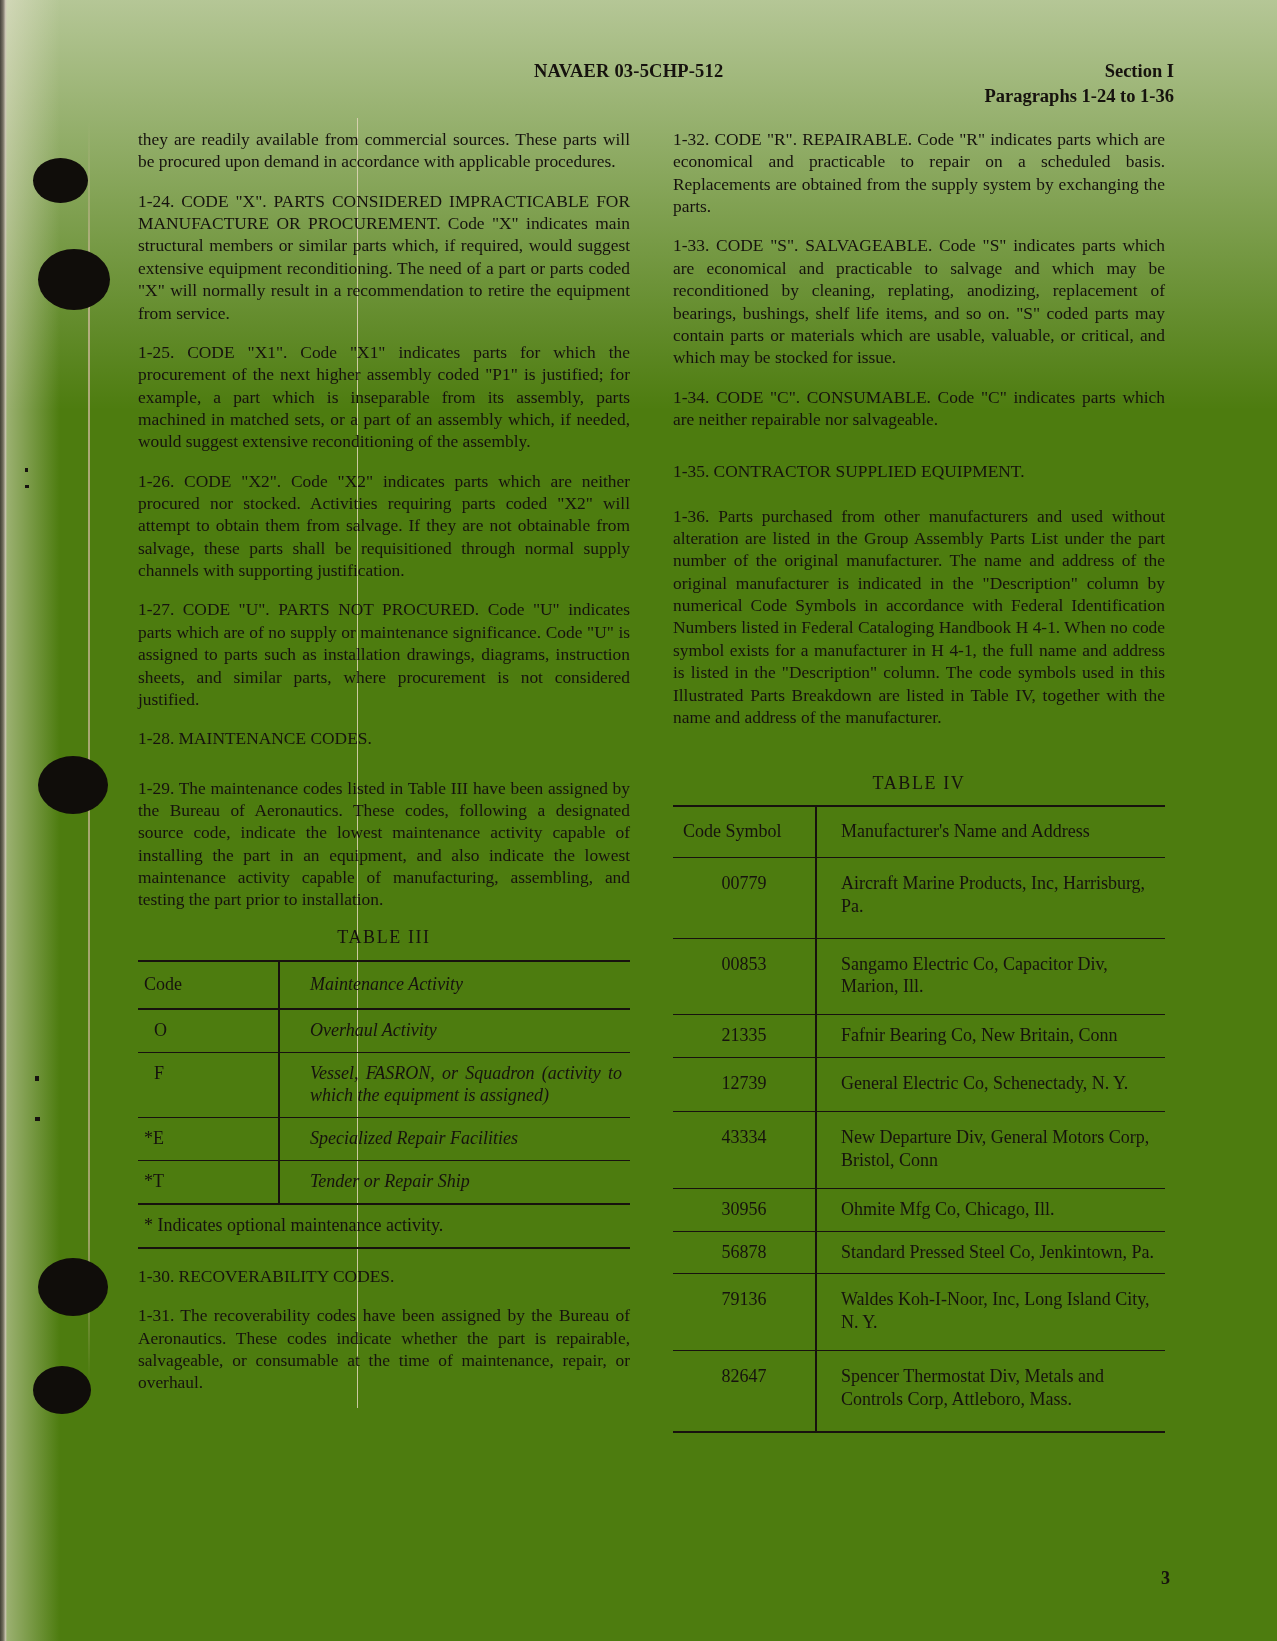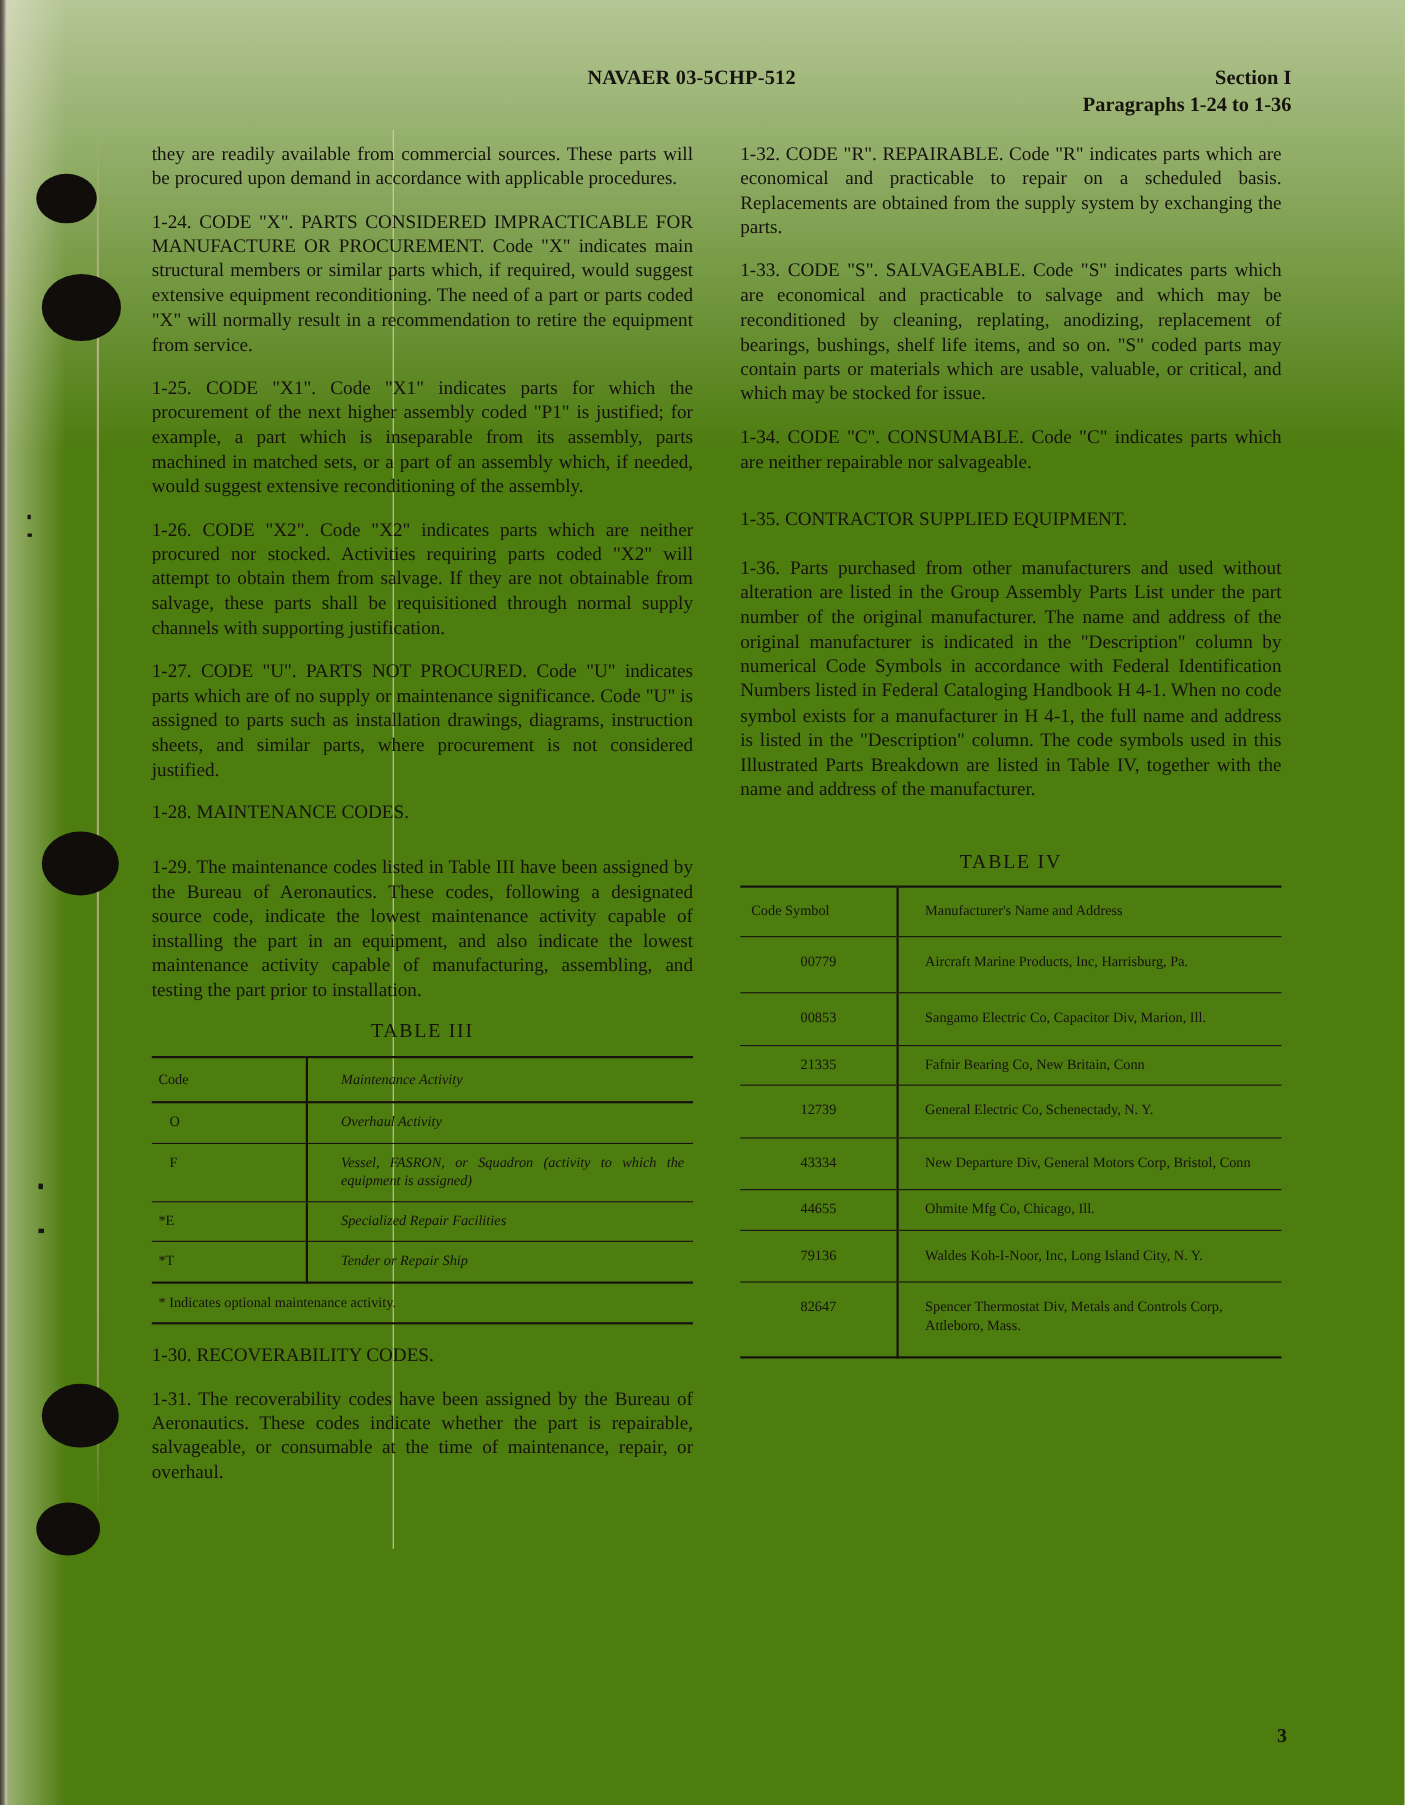--- a/index.html
+++ b/index.html
@@ -101,21 +101,21 @@
   .tbl-caption {
     text-align: center;
     font-size: 18px;
     letter-spacing: 1.6px;
     margin: 13px 0 11px 0;
     font-weight: 500;
   }
   table.doc-table {
     width: 100%;
     border-collapse: collapse;
-    font-size: 13px;
+    font-size: 18px;
     line-height: 1.27;
   }
   table.doc-table td, table.doc-table th {
     vertical-align: top;
     padding: 9px 8px 10px 8px;
     font-weight: 400;
     text-align: left;
   }
   .t3 { border-top: 2.2px solid #17120e; }
   .t3 tr > td:first-child {
@@ -264,22 +264,26 @@
         </tr>
         <tr class="body tall">
           <td>12739</td>
           <td class="name">General Electric Co, Schenectady, N. Y.</td>
         </tr>
         <tr class="body tall">
           <td>43334</td>
           <td class="name">New  Departure  Div,  General  Motors Corp,  Bristol,  Conn</td>
         </tr>
         <tr class="body">
-          <td>44655</td>
+          <td>30956</td>
           <td class="name">Ohmite Mfg Co, Chicago, Ill.</td>
+        </tr>
+        <tr class="body">
+          <td>56878</td>
+          <td class="name">Standard Pressed Steel Co, Jenkintown, Pa.</td>
         </tr>
         <tr class="body tall">
           <td>79136</td>
           <td class="name">Waldes Koh-I-Noor,  Inc,  Long Island City,  N. Y.</td>
         </tr>
         <tr class="body lastrow xtall">
           <td>82647</td>
           <td class="name">Spencer  Thermostat Div,  Metals and Controls Corp,  Attleboro,  Mass.</td>
         </tr>
       </tbody>

